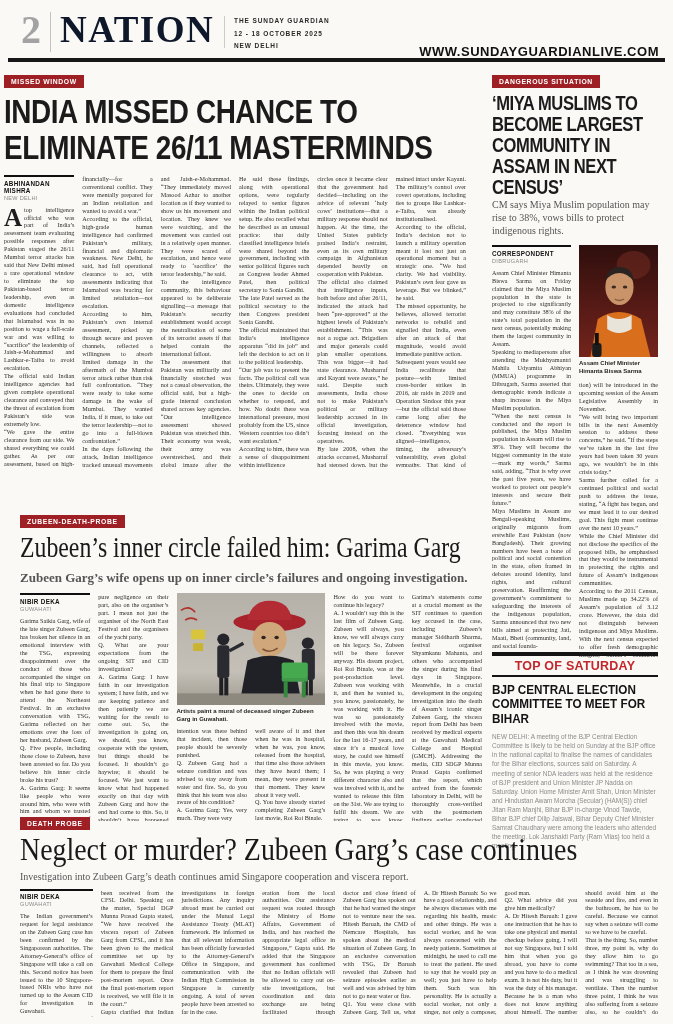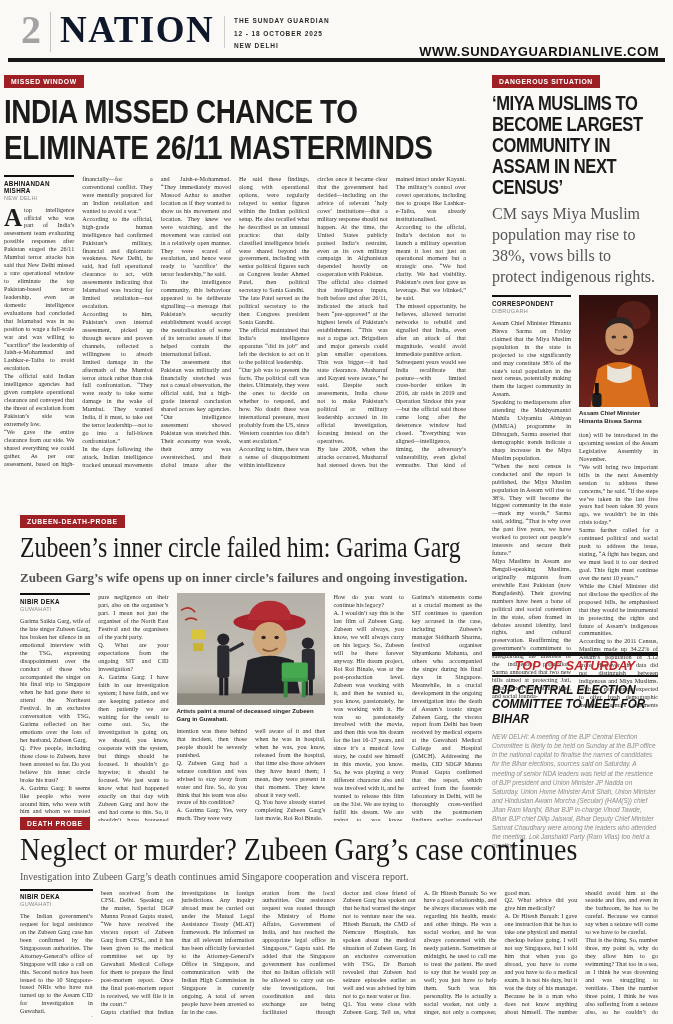--- a/index.html
+++ b/index.html
@@ -34,35 +34,35 @@
 
   
   .main-article { position:absolute; left:4px; top:70px; width:462px; height:438px; }
   .main-article .headline-sans { font-size:34px; line-height:1.06; width:122%; transform:scaleX(0.82); margin-top:5px; }
   .main-article .subhead { font-size:16.5px; line-height:1.25; width:444px; margin-top:9px; }
   .main-article .cols { margin-top:10px; height:292px; }
 
   
   .assam-article { position:absolute; left:492px; top:70px; width:166px; height:580px; }
   .assam-article .headline-sans { font-size:19.5px; line-height:1.08; width:118%; transform:scaleX(0.85); margin-top:5px; }
-  .assam-article .subhead { font-size:16px; line-height:1.3; margin-top:6px; }
+  .assam-article .subhead { font-size:10px; line-height:1.3; }
   .assam-article .cols { margin-top:8px; height:416px; }
   .portrait-photo { width:100%; height:112px; display:block; }
 
   
   .zubeen-article { position:absolute; left:20px; top:510px; width:462px; height:302px; }
   .zubeen-article .headline-serif { font-size:29px; line-height:1.05; width:122%; transform:scaleX(0.82); margin-top:4px; }
   .zubeen-article .subhead { font-size:13px; margin-top:8px;font-weight:bold; }
   .zubeen-article .cols { margin-top:7px; height:228px; }
   .zubeen-mid { flex:2.12 1 0; min-width:0; }
   .mural-photo { width:100%; height:112px; display:block; }
   .subcols { display:flex; gap:8px; margin-top:3px; overflow:hidden; flex:1; }
 
   
-  .tos { position:absolute; left:492px; top:652px; width:166px; height:156px;font-style:italic; }
+  .tos { position:absolute; left:492px; top:652px; width:166px; height:156px; }
   .tos-rule-top { height:3.5px; background:#151515; }
   .tos-label { text-align:center; color:#c3262b; font-family:"Liberation Sans",sans-serif; font-weight:bold; font-size:12.5px; letter-spacing:0.02em; padding:3px 0 2px 0; transform:scaleY(1.05); }
   .tos-rule-mid { height:2px; background:#151515; }
   .tos-headline { font-family:"Liberation Sans",sans-serif; font-weight:bold; font-size:13px; line-height:1.12; color:#131313; width:111%; transform:scaleX(0.9); transform-origin:left top; margin-top:6px; }
   .tos-body { font-family:"Liberation Sans",sans-serif; font-size:6.4px; line-height:1.42; color:#8b8b8b; margin-top:6px; }
 
   
   .death-article { position:absolute; left:20px; top:812px; width:638px; height:210px; }
   .death-article .headline-serif { font-size:31px; line-height:1.05; width:111%; transform:scaleX(0.9); margin-top:4px; }
   .death-article .subhead { font-size:10px; margin-top:4px; }

